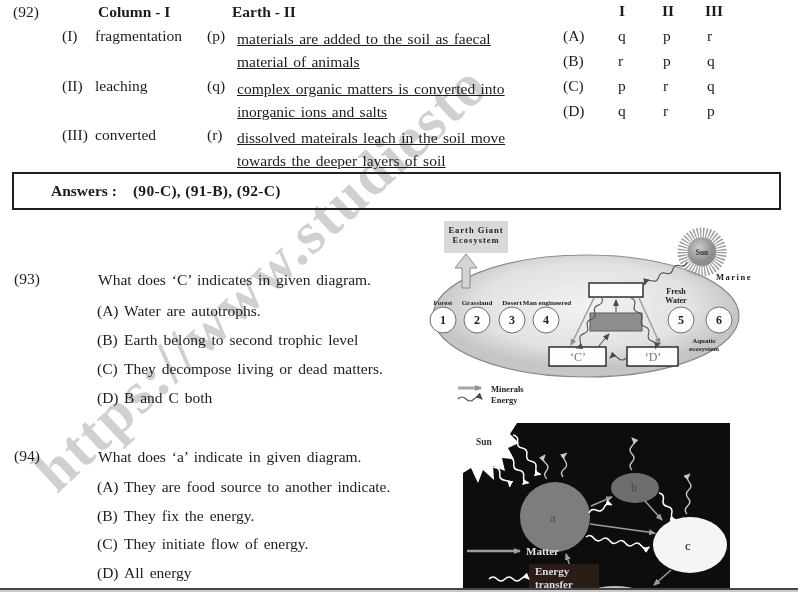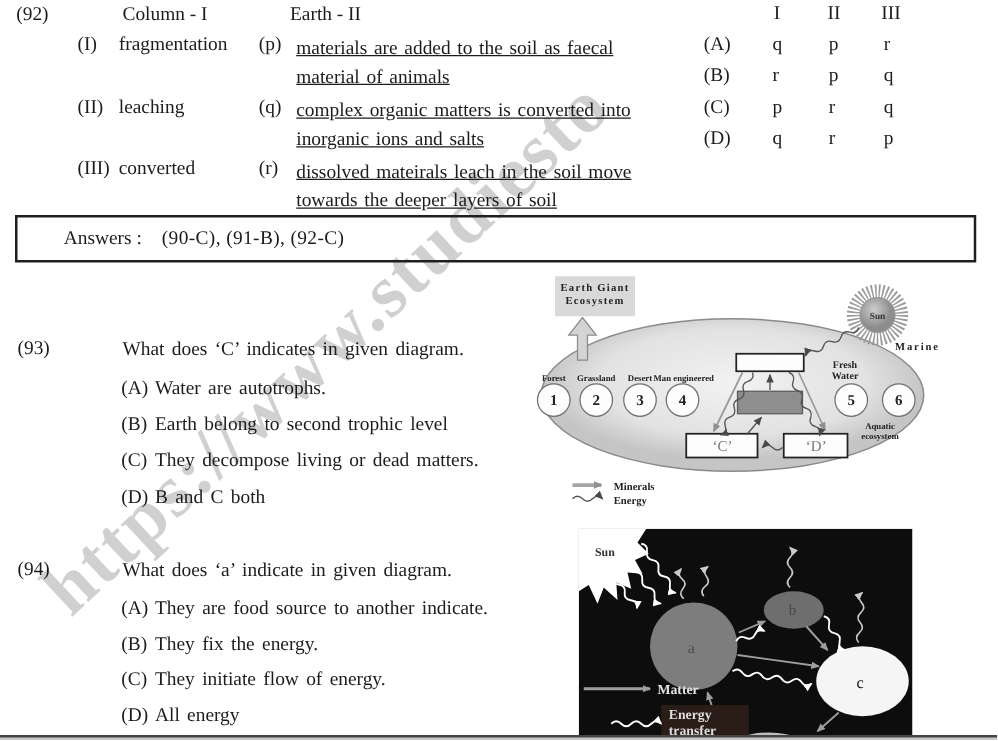--- a/index.html
+++ b/index.html
@@ -1,19 +1,19 @@
 <!DOCTYPE html>
 <html><head>
 <meta charset="utf-8">
 <style>
   html,body{margin:0;padding:0;background:#fff;}
   .page{position:relative;width:798px;height:593px;background:#fff;overflow:hidden;
         font-family:"Liberation Serif","DejaVu Serif",serif;color:#1c1c1c;font-size:15.5px;}
   .abs{position:absolute;}
-  .b{font-weight:normal;}
+  .b{font-weight:bold;}
   .watermark{position:absolute;left:20px;top:455px;transform:rotate(-43deg);transform-origin:0 0;
              font-size:60px;font-weight:bold;letter-spacing:2px;color:rgba(150,150,150,0.45);
              white-space:nowrap;z-index:0;pointer-events:none;}
   .content{position:relative;z-index:1;}
   .desc{width:292px;line-height:23px;word-spacing:1.5px;text-decoration:underline;}
   .qline{line-height:19px;word-spacing:2px;margin-left:26px;}
   .optletter{display:inline-block;min-width:27px;}
   .ansbox{position:absolute;left:12px;top:172px;width:741px;height:34px;border:2px solid #1f1f1f;
           display:flex;align-items:center;padding-left:24px;}
   .ansbox .lbl{margin-left:13px;}

